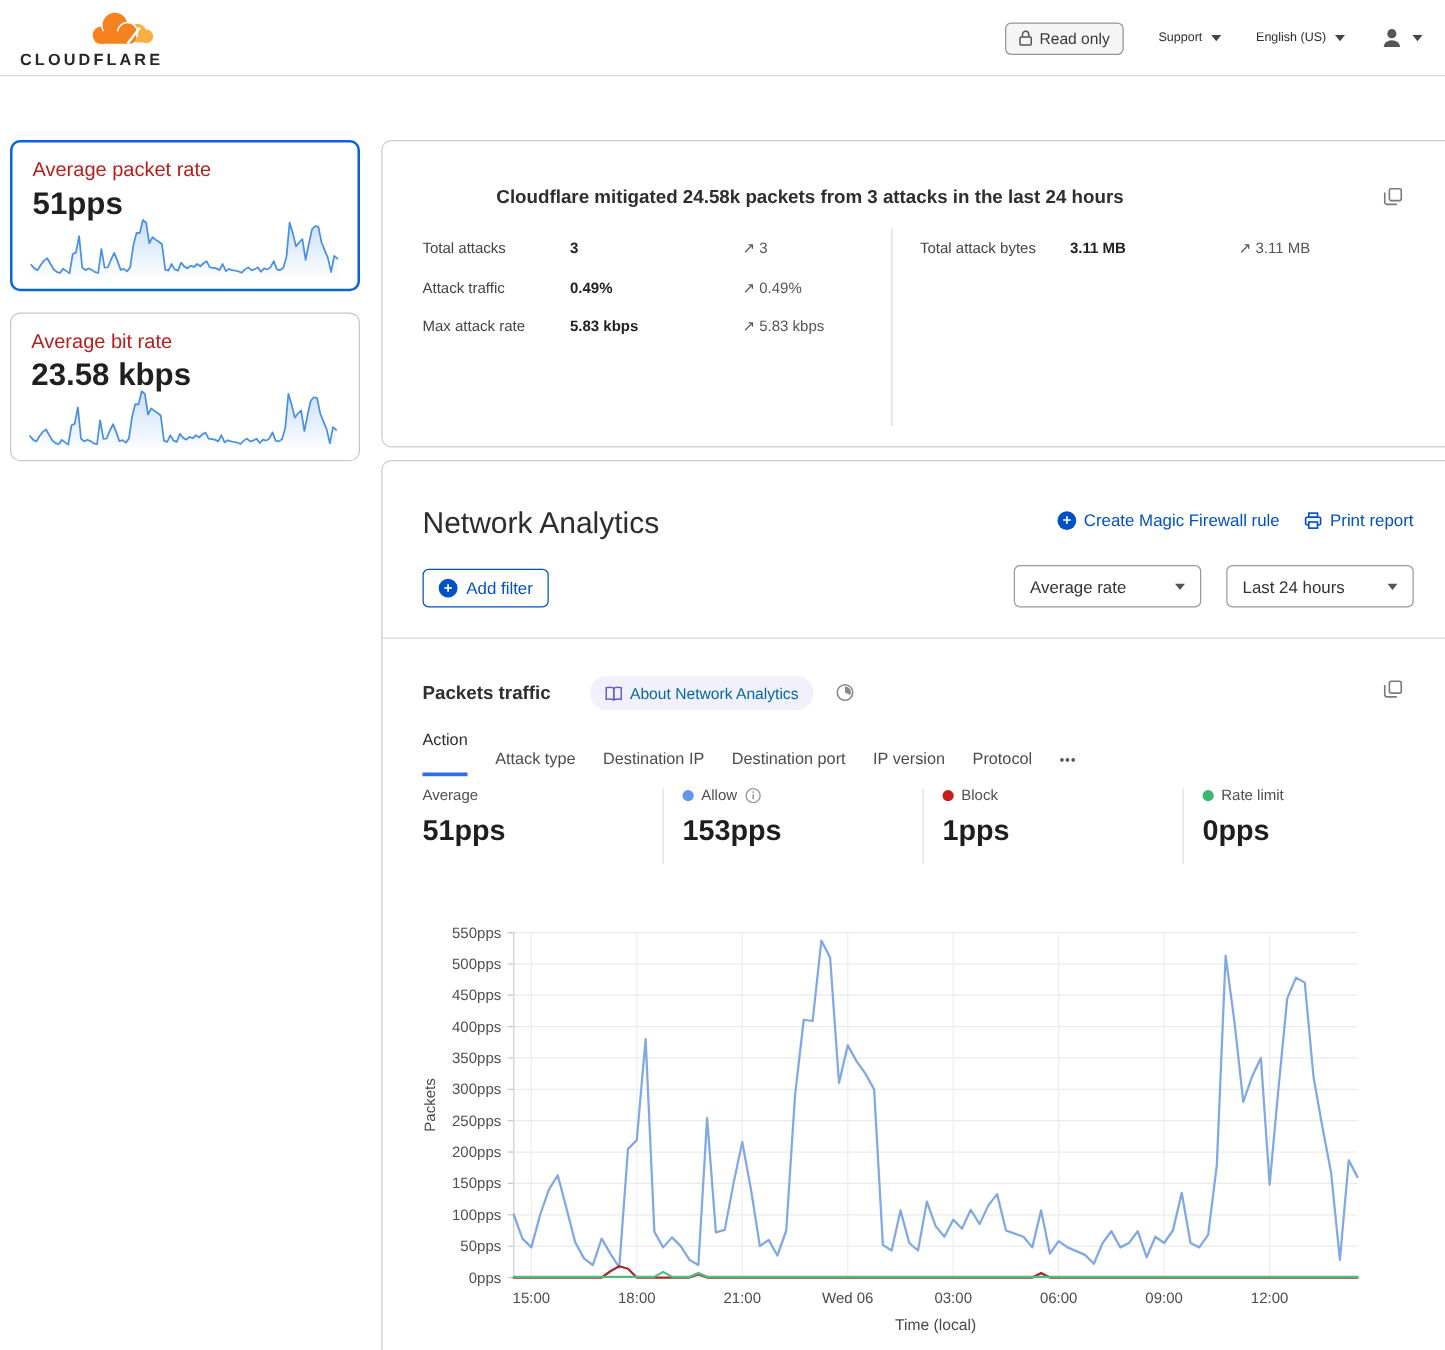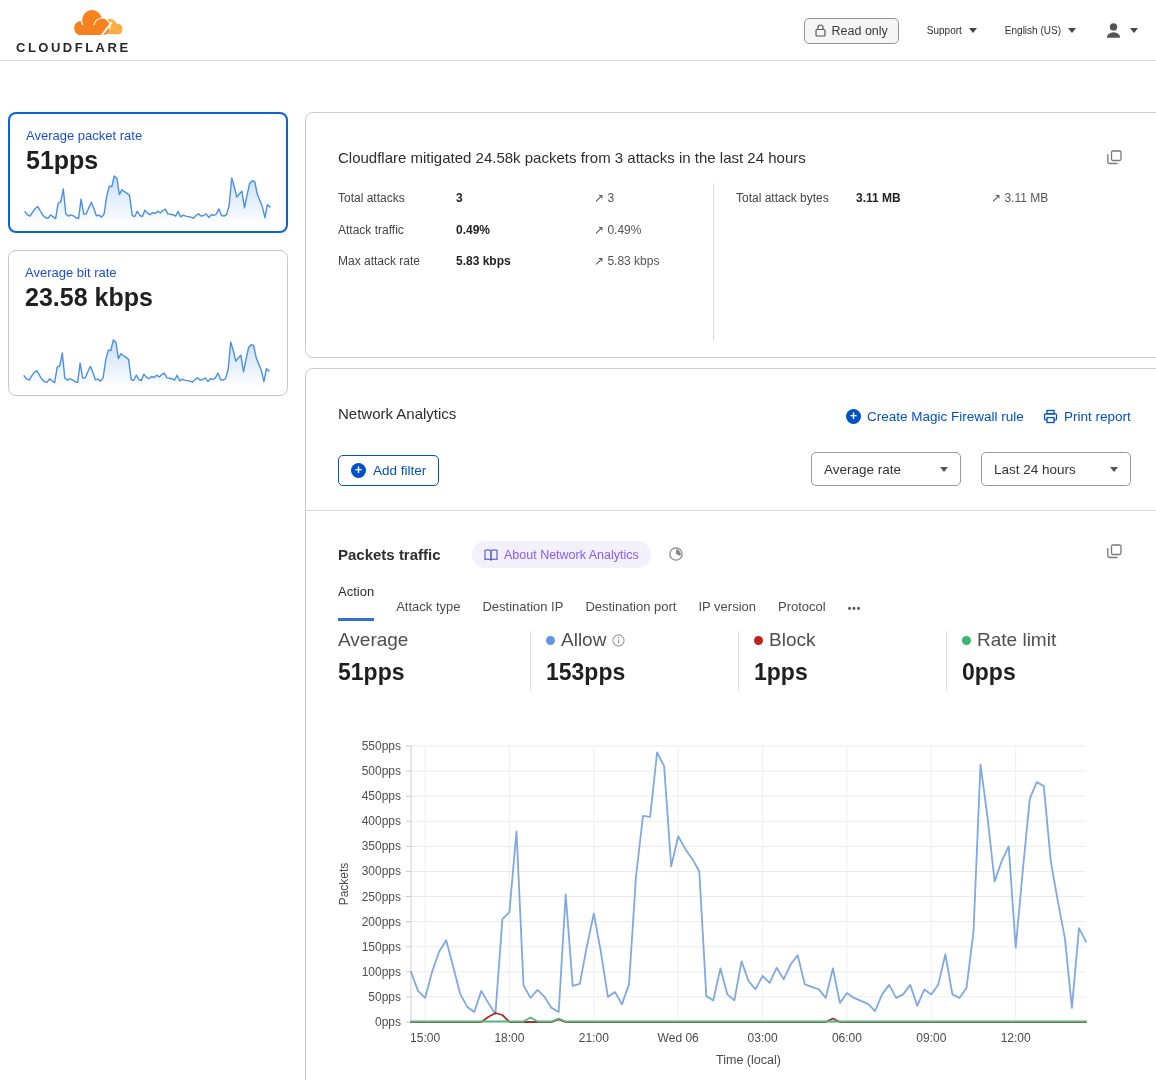--- a/index.html
+++ b/index.html
@@ -21,79 +21,79 @@
                     font-size:12.5px; color:#3a3a3a; }
   .hmenu { display:flex; align-items:center; gap:7px; font-size:10px; color:#2f2f2f; cursor:pointer; }
   .caret { width:0; height:0; border-left:4.5px solid transparent; border-right:4.5px solid transparent;
            border-top:5px solid #444; display:inline-block; }
 
   
   .card { position:absolute; left:8px; width:280px; border-radius:8px; background:#fff; padding:14px 16px; }
   .card.selected { border:2px solid #0c64d4; }
   .card.normal { border:1px solid #c7c7c7; }
   #card-0 { top:112px; height:121px; }
-  #card-1 { top:250px; height:146px; }
-  .card-label { font-size:13px; color:#1d4ed8; }
+  #card-1 { top:250px; height:119px; }
+  .card-label { font-size:16px; color:#b91c1c; }
   .card-value { font-size:25px; font-weight:600; color:#1f1f1f; margin-top:3px; }
   .card-spark { position:absolute; left:14px; bottom:8px; }
 
   
   .attack-panel { position:absolute; left:305px; top:112px; width:861px; height:246px;
                   border:1px solid #cbcbcb; border-radius:8px; background:#fff; }
-  .attack-title { position:absolute; left:32px; top:36px; font-size:15px; font-weight:400; color:#2e2e2e; width:620px;}
+  .attack-title { position:absolute; left:32px; top:36px; font-size:15px; font-weight:700; color:#2e2e2e; width:620px;text-align:center;}
   .icon-copy { position:absolute; left:800px; top:36px; cursor:pointer; }
   .stat-block { position:absolute; top:76px; }
   .stat-block.left { left:32px; width:360px; }
   .stat-block.right { left:430px; width:400px; }
   .stat-row { display:grid; margin-bottom:13px; font-size:12px; line-height:1.55; }
   .stat-block.left .stat-row { grid-template-columns:118px 138px auto; }
   .stat-block.right .stat-row { grid-template-columns:120px 135px auto; }
   .stat-row .lbl { color:#444; }
   .stat-row .val { font-weight:700; color:#222; }
   .stat-row .trend { color:#555; }
   .v-divider { position:absolute; left:407px; top:70px; height:158px; border-left:1px solid #dcdcdc; }
 
   
   .main-panel { position:absolute; left:305px; top:368px; width:861px; height:770px;
                 border:1px solid #cbcbcb; border-radius:8px; background:#fff; }
-  .na-title { position:absolute; left:32px; top:36px; font-size:15px; font-weight:500; color:#2d2d2d; }
+  .na-title { position:absolute; left:32px; top:36px; font-size:24px; font-weight:500; color:#2d2d2d; }
   .na-link { position:absolute; top:40px; display:flex; align-items:center; gap:6px;
              font-size:13.5px; color:#0051c3; cursor:pointer; }
   #link-rule { left:540px; }
   #link-print { left:737px; }
   .btn-addfilter { position:absolute; left:32px; top:86px; height:31px; display:inline-flex;
                    align-items:center; gap:7px; padding:0 12px; border:1px solid #0051c3;
                    border-radius:5px; background:#fff; color:#0051c3; font-size:13.5px;
                    font-weight:500; cursor:pointer; }
   .plus-circle { width:15px; height:15px; border-radius:50%; background:#0051c3; color:#fff;
                  font-size:12px; line-height:14px; text-align:center; font-weight:700; display:inline-block; }
   .select { position:absolute; top:83px; width:150px; height:34px; border:1px solid #9a9a9a;
             border-radius:5px; display:flex; align-items:center; padding:0 12px; font-size:13.5px;
             color:#333; cursor:pointer; background:#fff; }
   #select-metric { left:505px; }
   #select-range { left:675px; }
   .select .caret { margin-left:auto; border-top-color:#555; }
   .panel-divider { position:absolute; left:0; top:141px; width:100%; border-top:1px solid #d9d9d9; }
 
   .ps-title { position:absolute; left:32px; top:177px; font-size:15px; font-weight:700; color:#2e2e2e; }
   .about-pill { position:absolute; left:166px; top:172px; height:27px; border-radius:14px;
-                background:#f1f0fb; color:#8b5cf6; display:flex; align-items:center; gap:6px;
+                background:#f1f0fb; color:#0369a1; display:flex; align-items:center; gap:6px;
                 padding:0 12px; font-size:12.5px; cursor:pointer; }
   .icon-clock { position:absolute; left:362px; top:177px; cursor:pointer; }
   .icon-copy2 { position:absolute; left:800px; top:174px; cursor:pointer; }
 
   .tabs { position:absolute; left:32px; top:215px; display:flex; gap:22px; align-items:flex-end;
           font-size:13px; color:#4c4c4c; }
   .tab { padding-bottom:7px; cursor:pointer; }
   .tab.active { color:#2e2e2e; border-bottom:3px solid #2f6fd8; padding-bottom:19px; }
   .tab-more { padding-bottom:7px; cursor:pointer; letter-spacing:1px; font-weight:700; color:#555; }
 
   .kpis { position:absolute; left:0; top:260px; width:100%; height:66px; }
   .kpi { position:absolute; top:0; }
-  .kpi .k-label { display:flex; align-items:center; gap:6px; font-size:19px; color:#4f4f4f;text-align:center; }
+  .kpi .k-label { display:flex; align-items:center; gap:6px; font-size:12px; color:#4f4f4f;text-align:center; }
   .kpi .k-value { font-size:23px; font-weight:600; color:#1e1e1e; margin-top:8px; }
   .dot { width:9px; height:9px; border-radius:50%; display:inline-block; }
   .kpi-div { position:absolute; top:2px; height:60px; border-left:1px solid #dfdfdf; }
 
   .chart-wrap { position:absolute; left:25px; top:370px; }
   svg text { font-family:"Liberation Sans", sans-serif; }
 </style>
 </head>
 <body>
 

